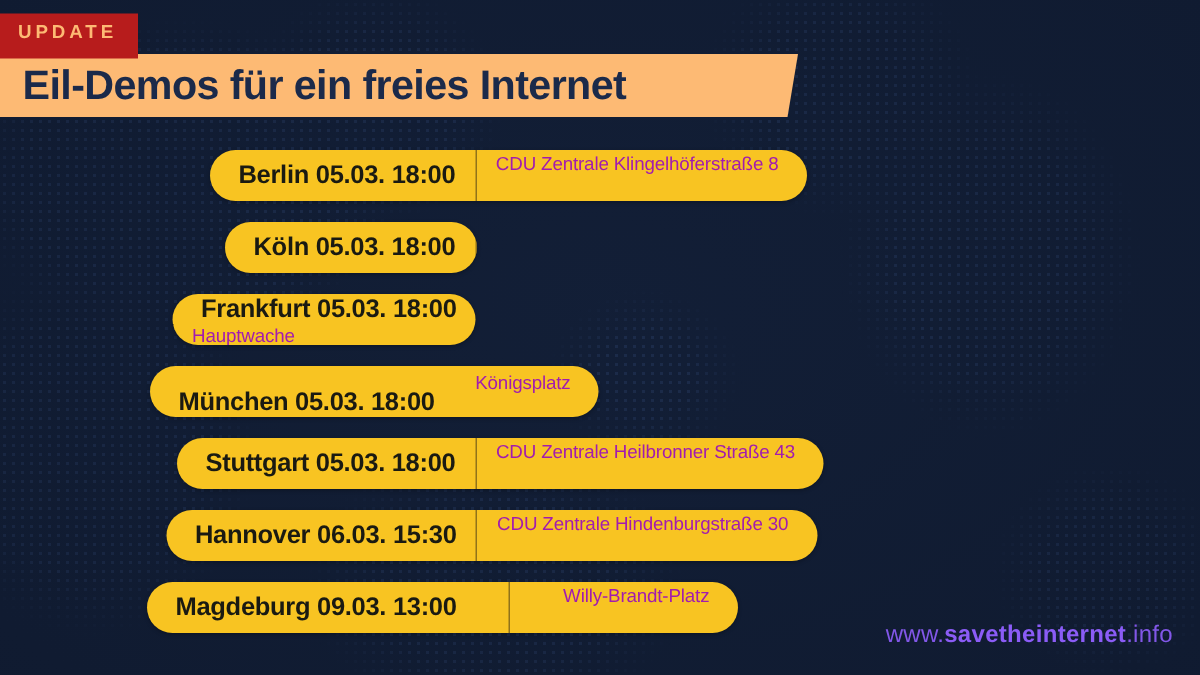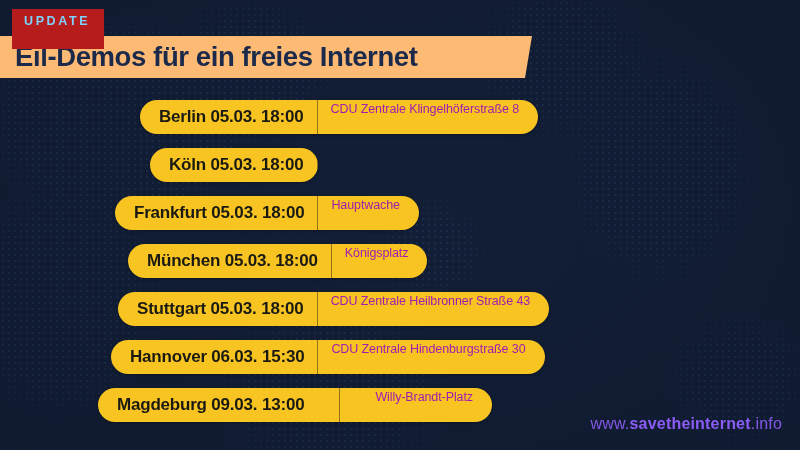--- a/index.html
+++ b/index.html
@@ -52,26 +52,26 @@
   .vignette {
     position: absolute;
     inset: 0;
     background: radial-gradient(ellipse 640px 420px at 50% 45%, rgba(10,18,35,0.30) 0%, rgba(10,18,35,0.55) 100%);
     pointer-events: none;
   }
 
   
   .update-badge {
     position: absolute;
-    left: 12px;
+    left: 0;
     top: 9px;
     height: 24px;
-    padding: 0 14px 16px 12px;
+    padding: 0 14px 6px 12px;
     background: #b71c1c;
-    color: #7dd3fc;
+    color: #fdba74;
     font-size: 12.5px;
     font-weight: bold;
     letter-spacing: 2.6px;
     line-height: 24px;
     z-index: 5;
   }
 
   
   .headline-band {
     position: absolute;
@@ -185,28 +185,28 @@
           <div class="pill-place">CDU Zentrale Klingelhöferstraße 8</div>
         </div>
       </div>
       <div class="row">
         <div class="pill" style="left: 150px;">
           <div class="pill-city">Köln 05.03. 18:00</div>
           <div class="pill-divider"></div>
         </div>
       </div>
       <div class="row">
-        <div class="pill" style="left: 115px;">
+        <div class="pill" style="left: 115px; flex-direction: column;">
           <div class="pill-city">Frankfurt 05.03. 18:00</div>
           <div class="pill-divider"></div>
           <div class="pill-place">Hauptwache</div>
         </div>
       </div>
       <div class="row">
-        <div class="pill" style="left: 128px;">
+        <div class="pill" style="left: 100px; align-items: flex-end;">
           <div class="pill-city">München 05.03. 18:00</div>
           <div class="pill-divider"></div>
           <div class="pill-place">Königsplatz</div>
         </div>
       </div>
       <div class="row">
         <div class="pill" style="left: 118px;">
           <div class="pill-city">Stuttgart 05.03. 18:00</div>
           <div class="pill-divider"></div>
           <div class="pill-place">CDU Zentrale Heilbronner Straße 43</div>

